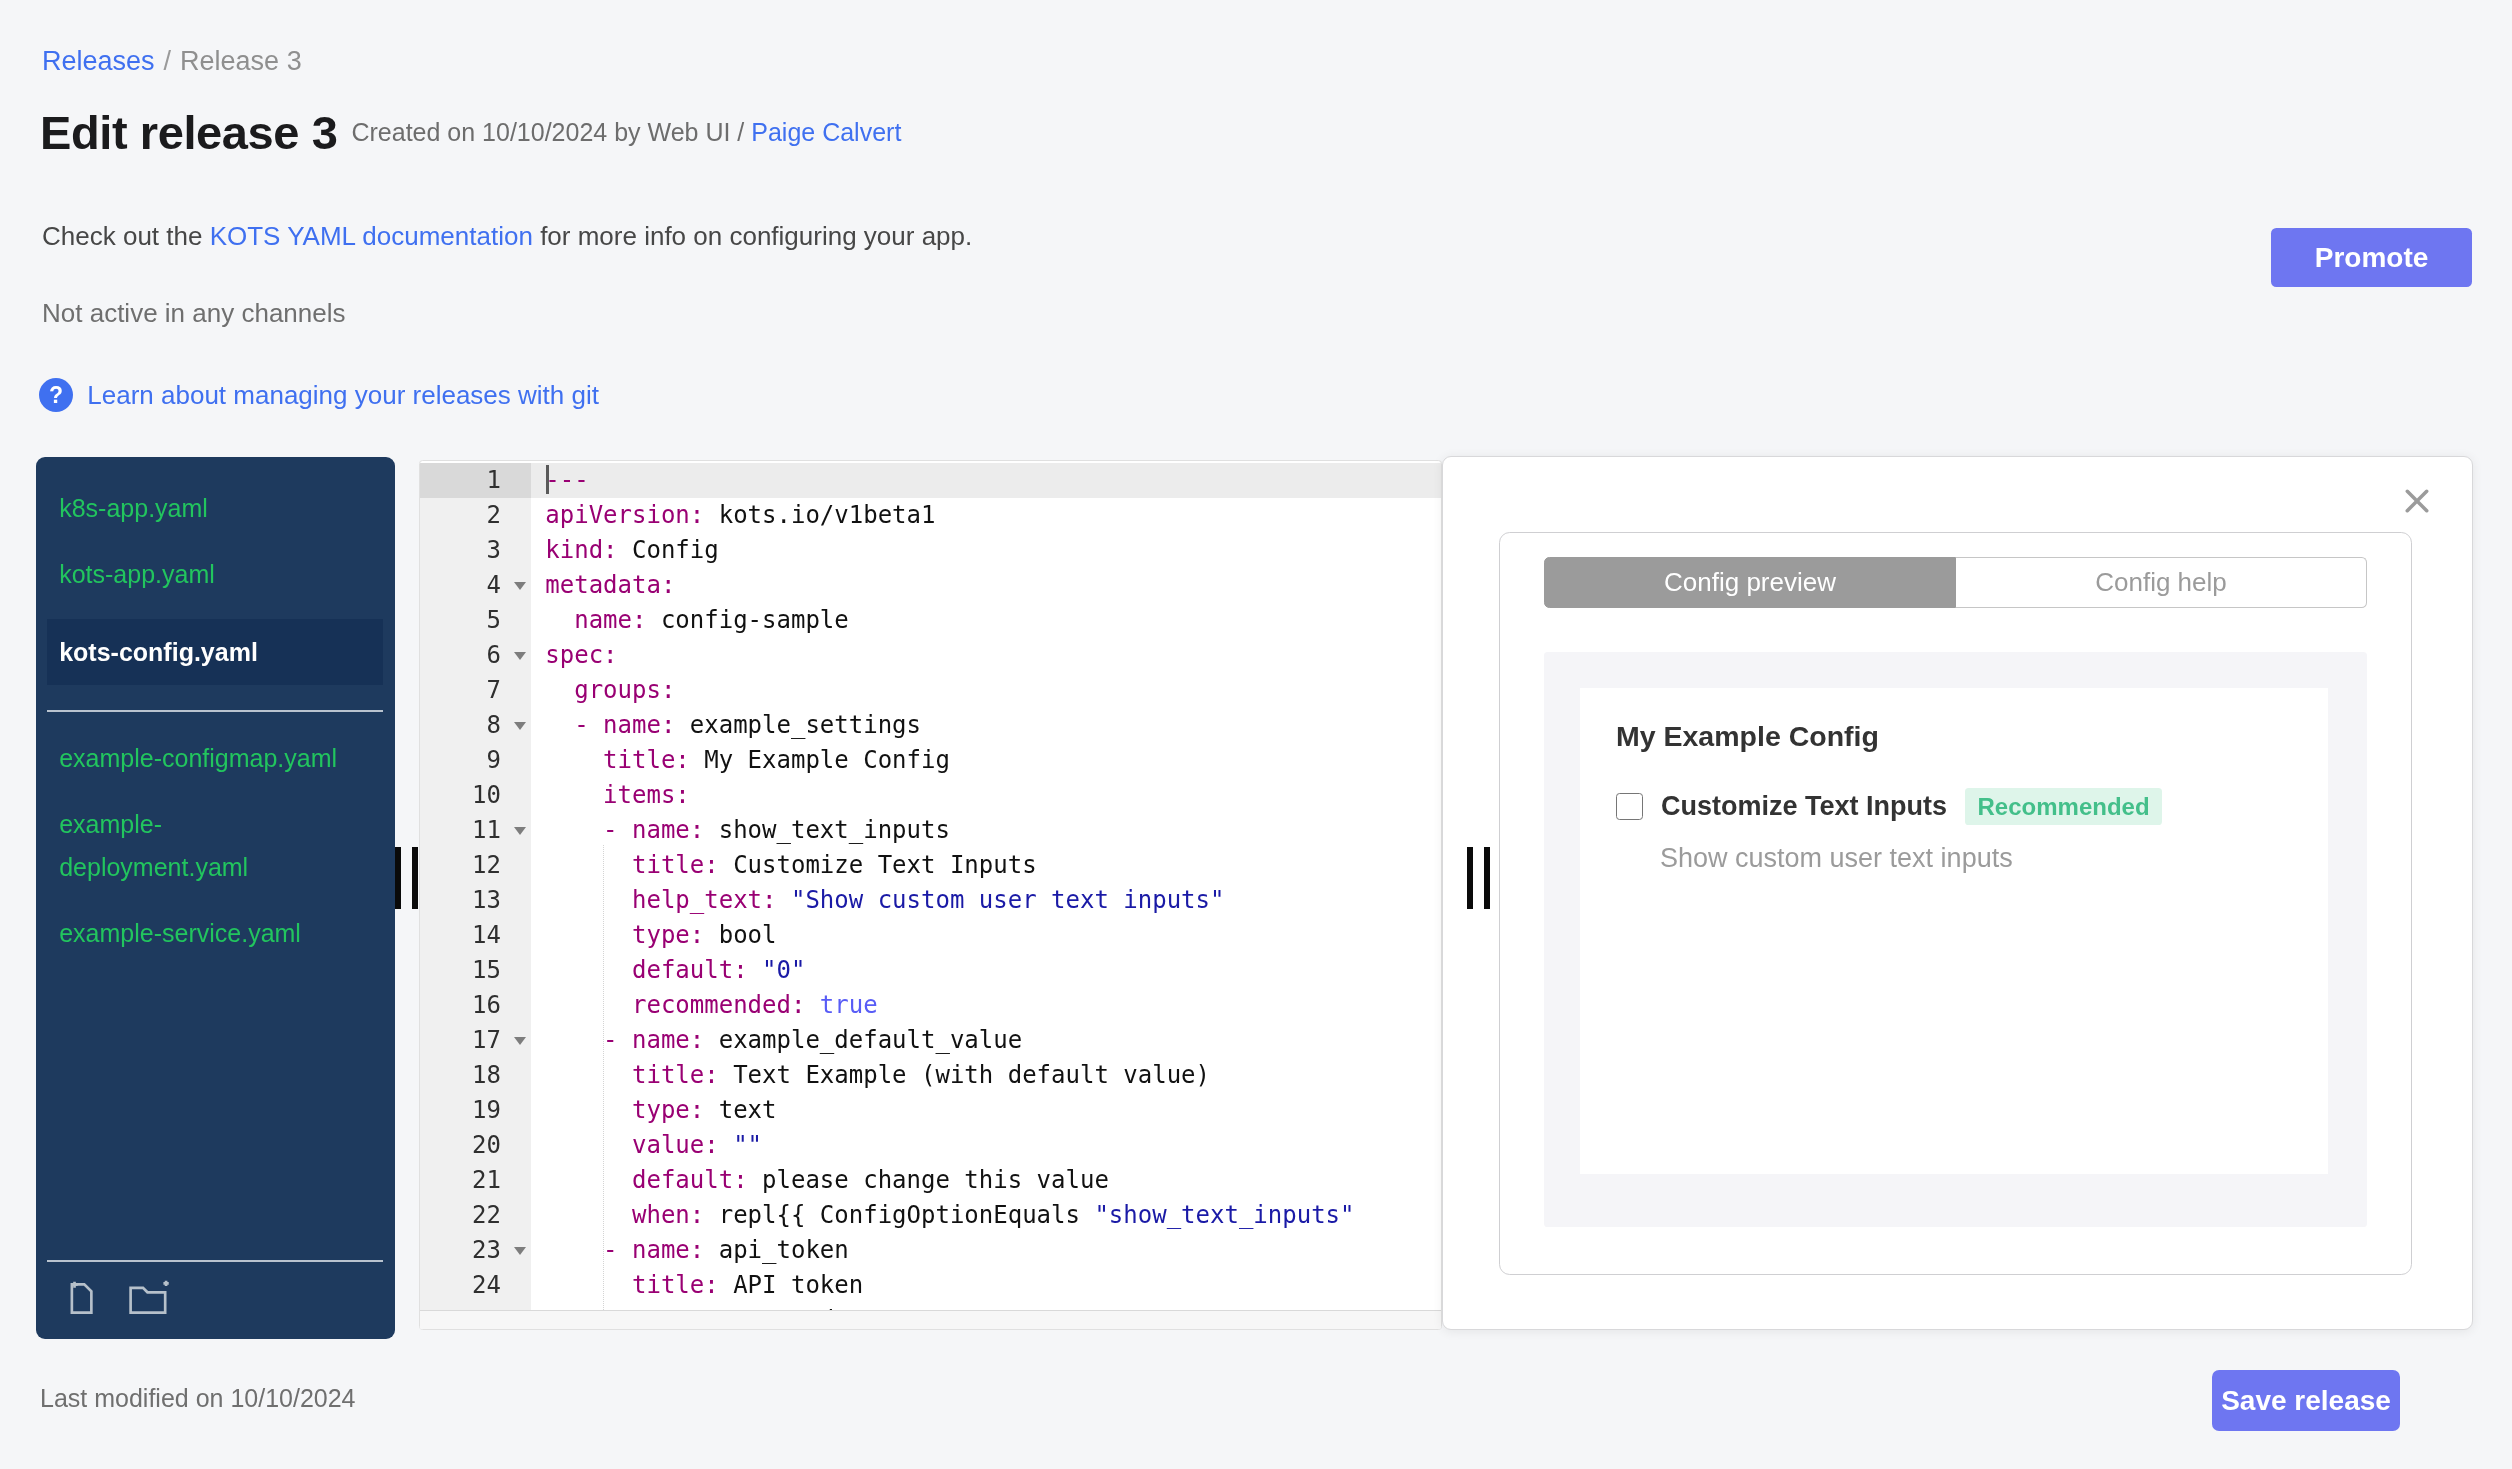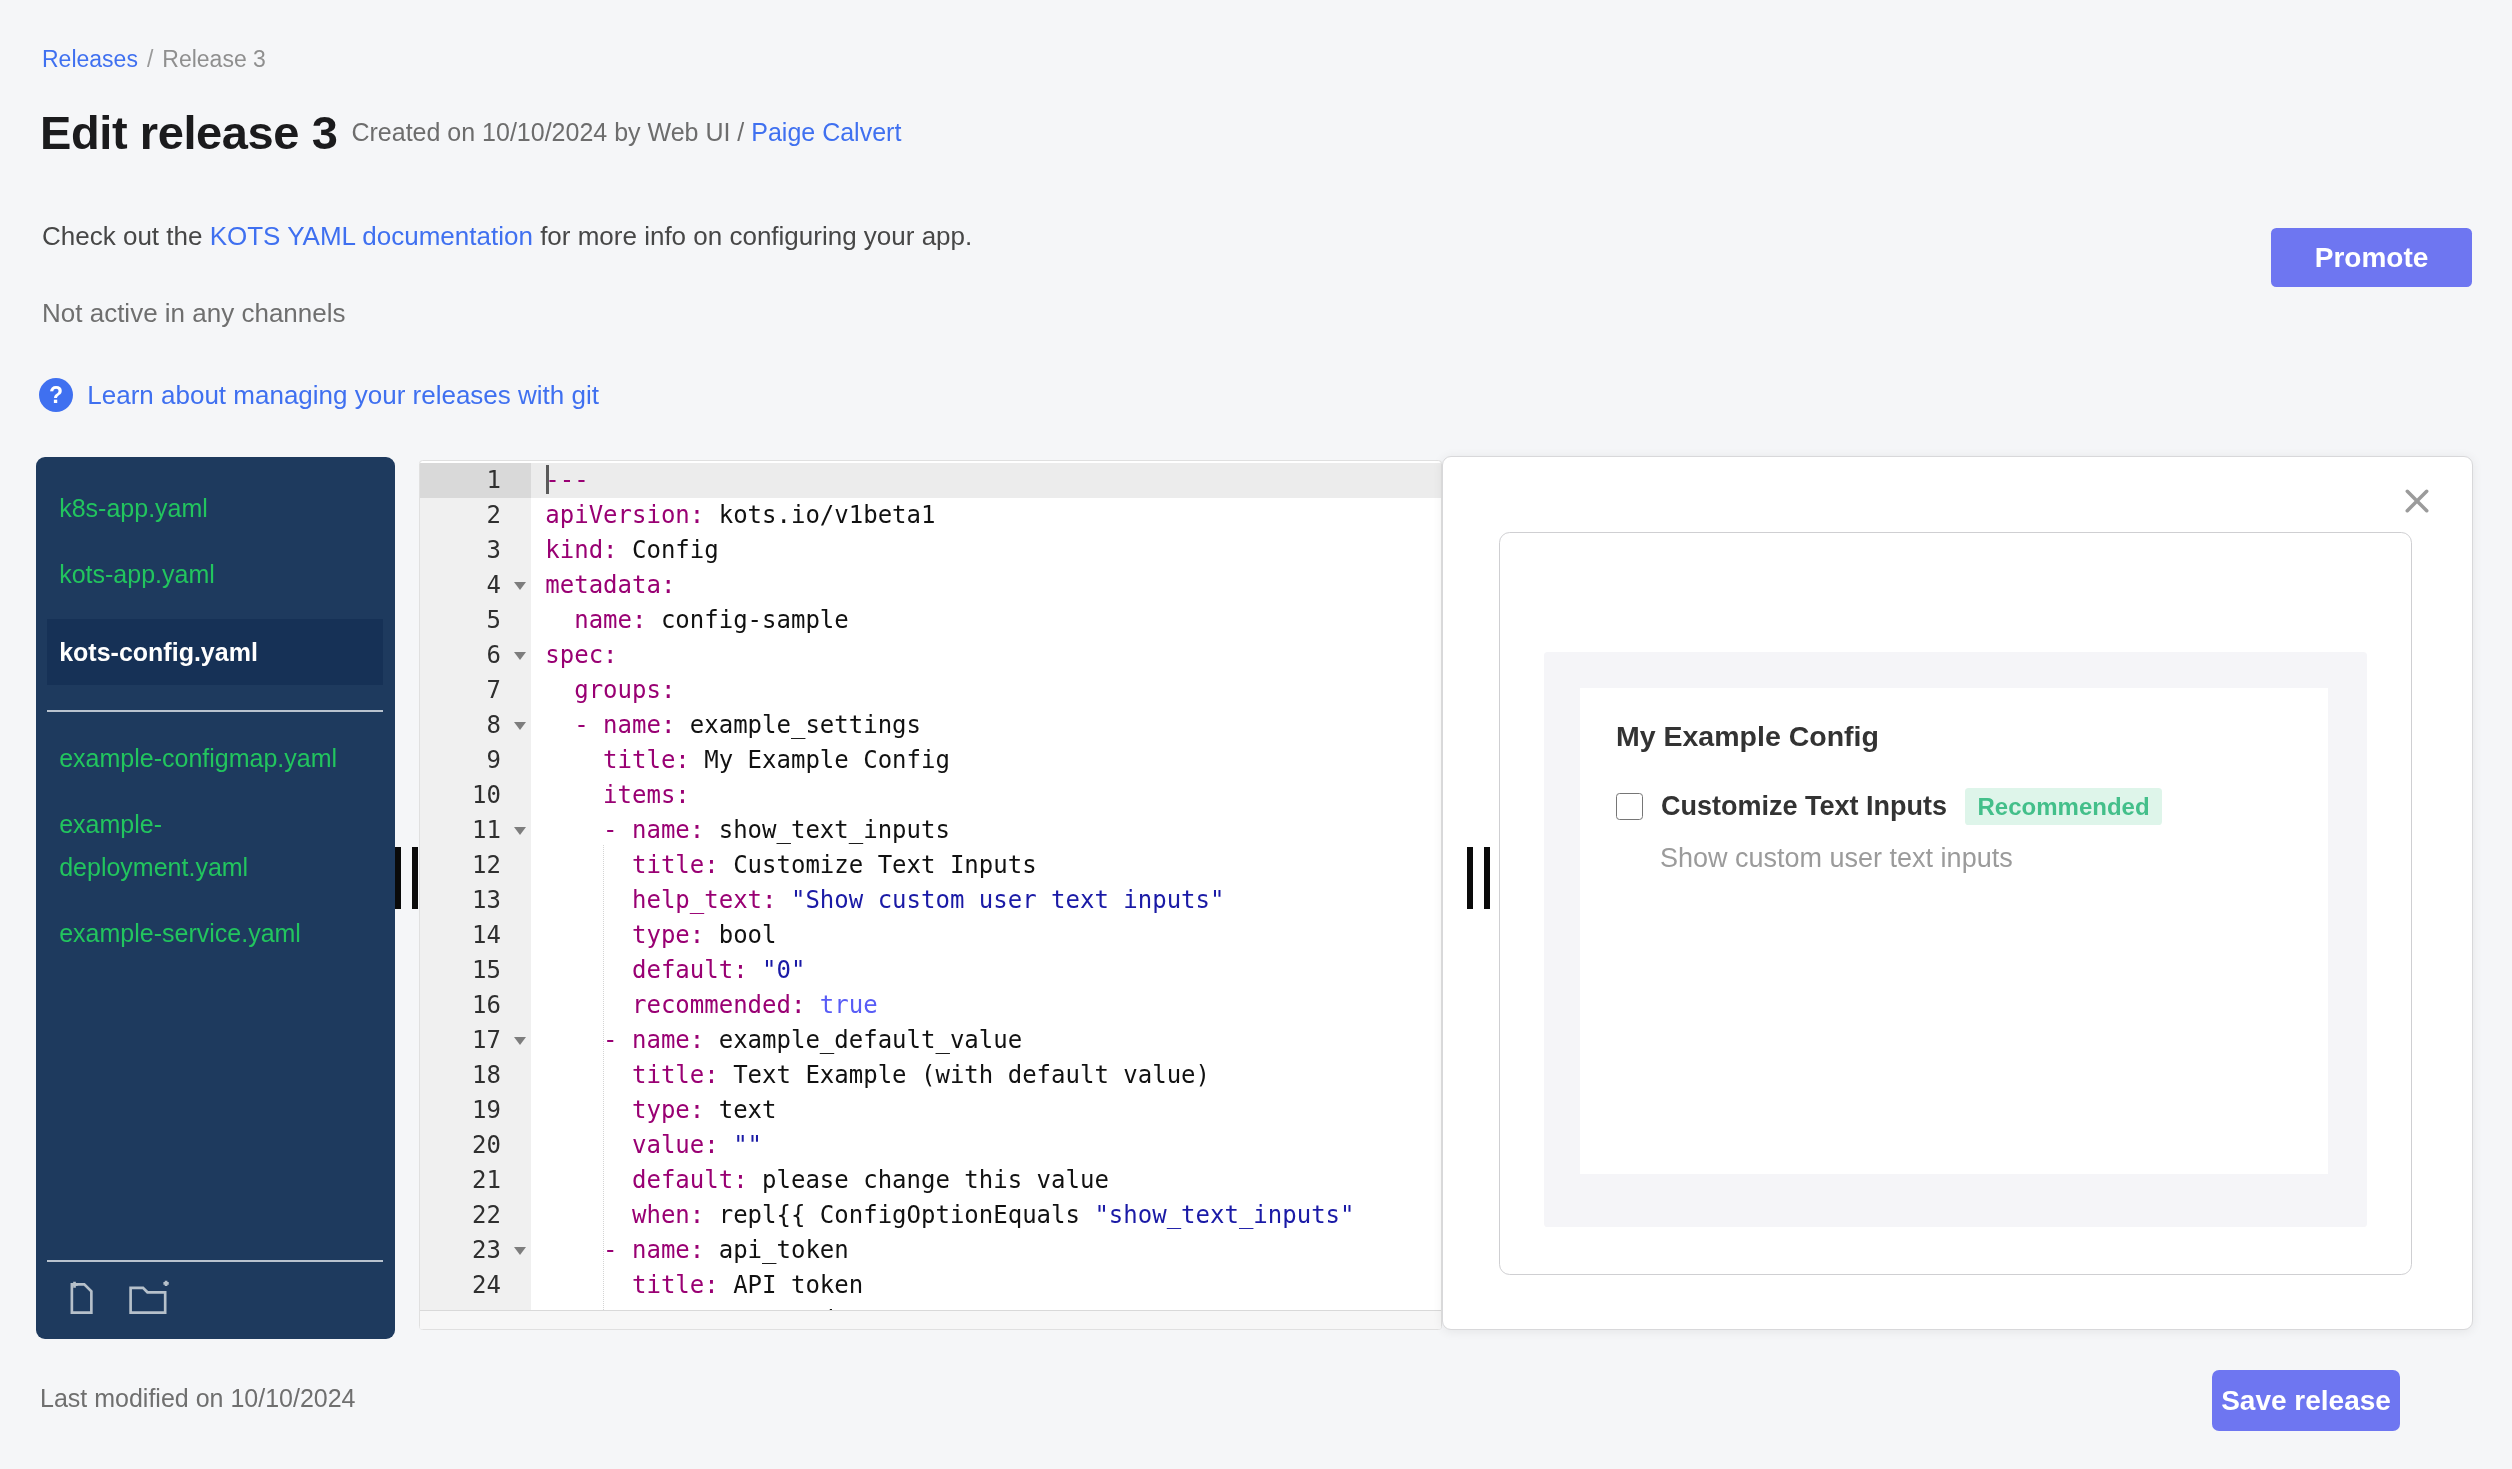--- a/index.html
+++ b/index.html
@@ -1,21 +1,21 @@
 <!DOCTYPE html>
 <html style="font-size:14.3px"><head>
 <meta charset="utf-8">
 <style>
   * { margin:0; padding:0; box-sizing:border-box; }
   html,body { width:2512px; height:1469px; overflow:hidden;
     font-family:"Liberation Sans", sans-serif; background:#f5f6f8; color:#333; }
   .abs { position:absolute; }
 
   
-  #breadcrumb { left:42px; top:46px; font-size:23px; }
+  #breadcrumb { left:42px; top:46px; font-size:27px; }
   #breadcrumb .link { color:#3f70f0; cursor:pointer; }
   #breadcrumb .sep { color:#9a9a9a; margin:0 9px; }
   #breadcrumb .current { color:#8f8f8f; }
 
   #title-row { left:40px; top:105px; display:flex; align-items:center; gap:14px; }
   #page-title { font-size:47px; font-weight:bold; color:#1b1b1d; letter-spacing:-0.4px; }
   #created-meta { font-size:25px; color:#6d6d6d; }
   #created-meta .link { color:#3f70f0; cursor:pointer; }
 
   #docs-line { left:42px; top:221px; font-size:26px; color:#474747; }
@@ -269,20 +269,24 @@
 <div id="handle-right" class="drag-handle abs">
   <div class="bar"></div>
   <div class="bar"></div>
 </div>
 
 <div id="config-panel" class="abs">
   <svg id="panel-close" width="30" height="30" viewBox="0 0 34 34">
     <path d="M6 6 L28 28 M28 6 L6 28" stroke="#9b9b9b" stroke-width="4" stroke-linecap="round"></path>
   </svg>
   <div id="panel-inner">
+    <div id="tabs">
+        <div class="tab active">Config preview</div>
+        <div class="tab inactive">Config help</div>
+      </div>
     <div id="preview-area">
       <div id="preview-card">
         <div id="group-title">My Example Config</div>
         <div id="config-item-row">
           <div id="item-checkbox"></div>
           <div id="item-title">Customize Text Inputs</div>
           <div id="item-badge">Recommended</div>
         </div>
         <div id="item-help">Show custom user text inputs</div>
       </div>

